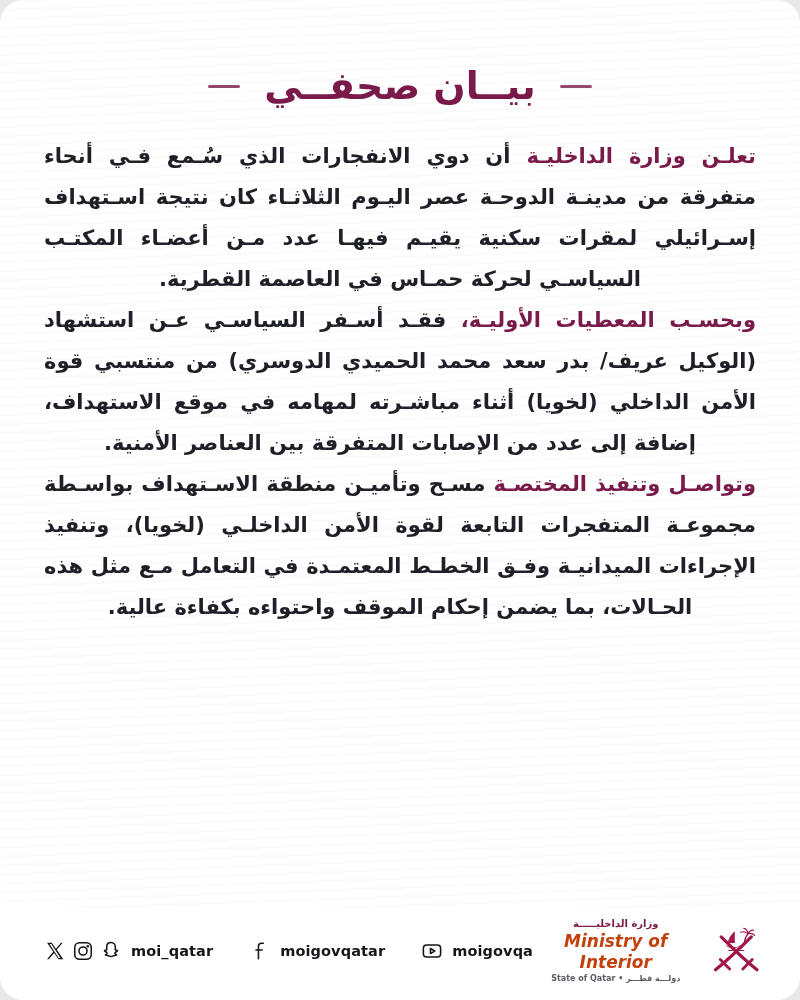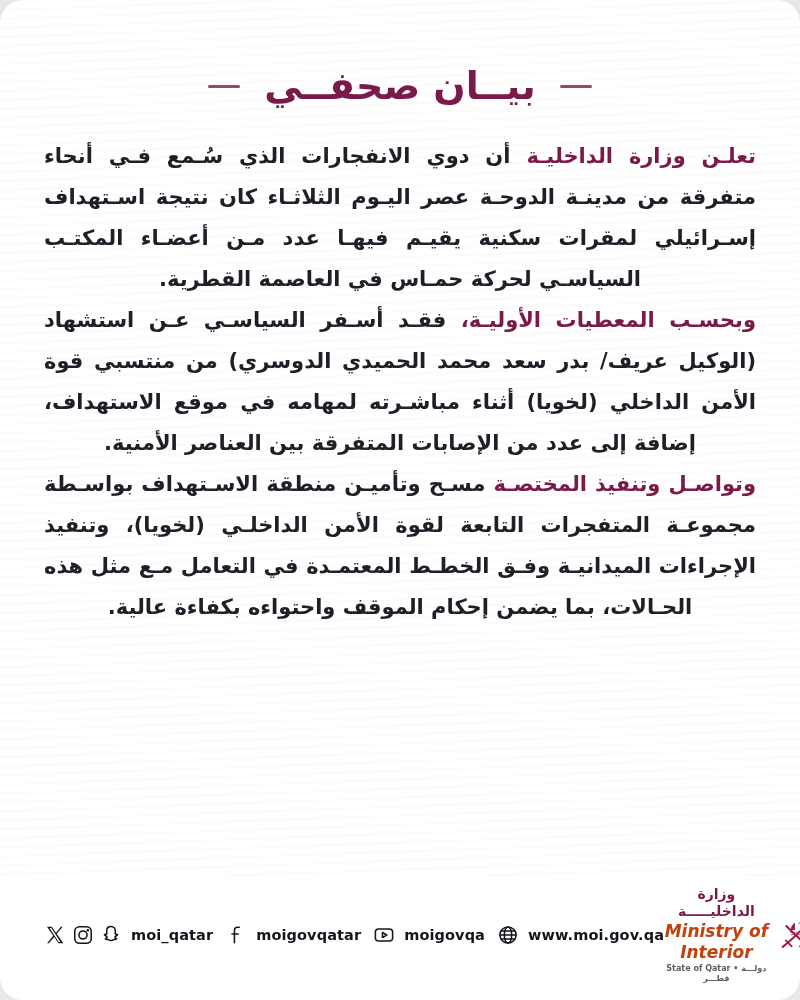--- a/index.html
+++ b/index.html
@@ -57,32 +57,32 @@
     -moz-text-align-last: center;
   }
   .para .lead { color: var(--maroon); font-weight: 800; }
   .footer {
     margin-top: auto;
     padding: 10px 36px 16px 44px;
     display: flex; align-items: center; justify-content: space-between;
     position: relative; z-index: 1;
     background: #fff;
   }
-  .social-row { display: flex; align-items: flex-end; gap: 12px; direction: ltr; }
+  .social-row { display: flex; align-items: flex-end; gap: 36px; direction: ltr; }
   .social-group { display: flex; align-items: center; gap: 6px; }
   .social-group .icon { width: 22px; height: 22px; display: block; }
   .icon-stroke { fill: none; stroke: var(--icon); stroke-width: 1.7; stroke-linecap: round; stroke-linejoin: round; }
   .icon-fill { fill: var(--icon); }
   .handle {
     font-size: 14.5px; font-weight: 700; color: var(--icon);
     letter-spacing: .1px; margin-left: 3px;
   }
   .moi-logo { display: flex; align-items: center; gap: 9px; direction: ltr; }
   .logo-text { text-align: center; line-height: 1.25; }
-  .logo-ar { color: var(--maroon); font-size: 14px; font-weight: 700; text-align: center; }
+  .logo-ar { color: var(--maroon); font-size: 10px; font-weight: 700; text-align: center; }
   .logo-en { color: #c2410c; font-size: 17px; font-weight: 700; font-style: italic; }
   .logo-state { color: #5C5C66; font-size: 8px; font-weight: 700; margin-top: 1px; }
   .emblem { width: 62px; height: 56px; display: block; }
   .emblem-stroke { fill: none; stroke: var(--emblem); stroke-linecap: round; stroke-linejoin: round; }
   .emblem-fill { fill: var(--emblem); }
 </style>
 </head>
 <body>
 
 <div class="page">
@@ -134,28 +134,20 @@
       </div>
 
       <div class="social-group">
         <svg class="icon" viewBox="0 0 24 24">
           <rect class="icon-stroke" x="2.6" y="5.4" width="18.8" height="13.2" rx="3.6"></rect>
           <path class="icon-stroke" d="M10.3 9.3 15 12l-4.7 2.7z"></path>
         </svg>
         <span class="handle">moigovqa</span>
       </div>
 
-      <div class="social-group">
-        <svg class="icon" viewBox="0 0 24 24">
-          <circle class="icon-stroke" cx="12" cy="12" r="8.8"></circle>
-          <ellipse class="icon-stroke" cx="12" cy="12" rx="4" ry="8.8" stroke-width="1.2"></ellipse>
-          <path class="icon-stroke" d="M3.2 12h17.6M4.4 7.6h15.2M4.4 16.4h15.2" stroke-width="1.2"></path>
-        </svg>
-        <span class="handle">www.moi.gov.qa</span>
-      </div>
 
     </div>
 
     <div class="moi-logo">
       <div class="logo-text">
         <div class="logo-ar" dir="rtl">وزارة الداخليـــــة</div>
         <div class="logo-en">Ministry of Interior</div>
         <div class="logo-state">State of Qatar • دولـــة قطـــر</div>
       </div>
       <svg class="emblem" viewBox="0 0 120 104">

